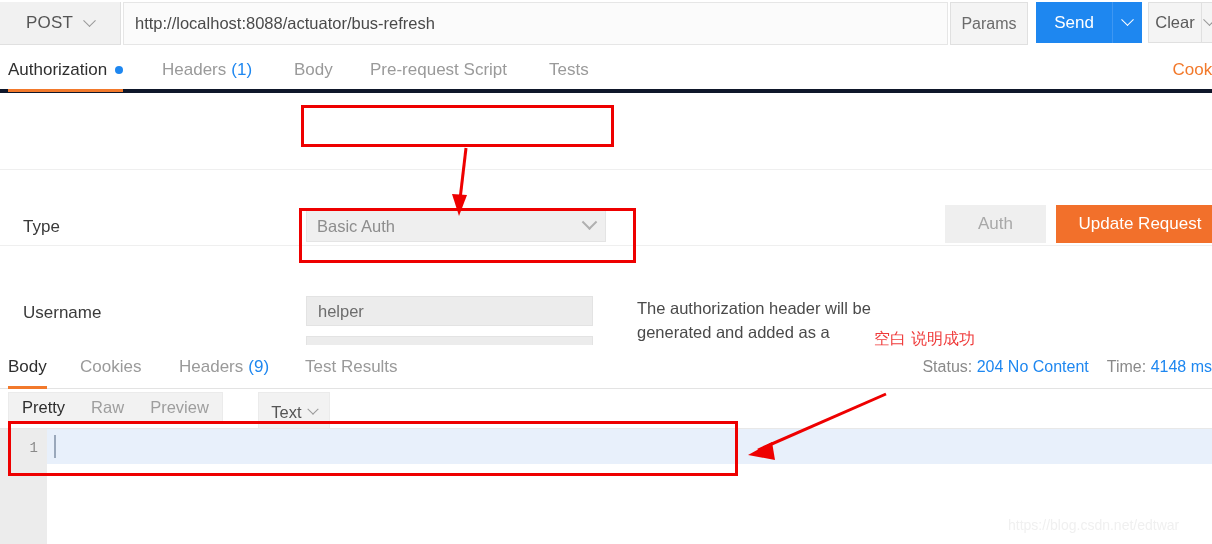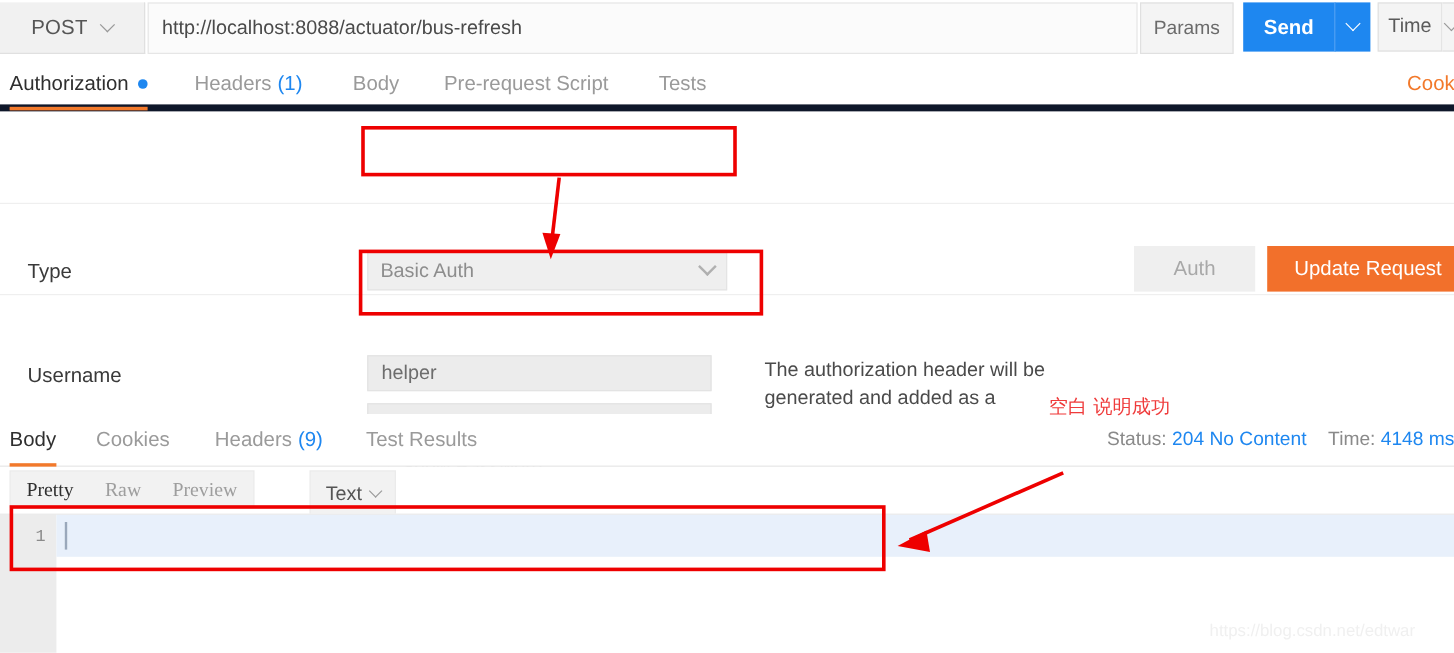--- a/index.html
+++ b/index.html
@@ -29,21 +29,21 @@
   }
   .url-text { font-size: 16.5px; color: #4a4a4a; }
   .params-btn {
     position: absolute; left: 950px; top: 2px; width: 78px; height: 43px;
     background: #f4f4f4; border: 1px solid #e0e0e0;
     display: flex; align-items: center; justify-content: center;
     font-size: 16px; color: #6b6b6b;
   }
   .send-btn {
     position: absolute; left: 1036px; top: 2px; width: 76px; height: 41px;
-    background: #1e87f0; color: #fff; font-size: 17px; font-weight: bold;
+    background: #1e87f0; color: #fff; font-size: 17px; font-weight: normal;
     display: flex; align-items: center; justify-content: center;
   }
   .send-caret-btn {
     position: absolute; left: 1112px; top: 2px; width: 30px; height: 41px;
     background: #1e87f0; border-left: 1px solid #3e97f2;
     display: flex; align-items: center; justify-content: center;
   }
   .send-caret-btn .caret { border-color: #fff; }
   .save-btn {
     position: absolute; left: 1148px; top: 2px; width: 54px; height: 41px;
@@ -51,21 +51,21 @@
     display: flex; align-items: center; justify-content: center;
     font-size: 16.5px; color: #5a5a5a;
   }
   .save-caret-btn {
     position: absolute; left: 1202px; top: 2px; width: 26px; height: 41px;
     background: #f4f4f4; border: 1px solid #e0e0e0; border-left: none;
     display: flex; align-items: center; padding-left: 3px;
   }
 
   
-  .req-tabs { position: absolute; left: 0; top: 48px; width: 1212px; height: 45px; border-bottom: 6px solid #0f172a; background: #fff; }
+  .req-tabs { position: absolute; left: 0; top: 48px; width: 1212px; height: 45px; border-bottom: 4px solid #0f172a; background: #fff; }
   .tab { position: absolute; top: 0; height: 44px; display: flex; align-items: center; font-size: 17px; color: #9a9a9a; }
   .tab.active { color: #2f2f2f; }
   .tab.active::after { content: ""; position: absolute; left: 0; right: 0; bottom: 0; height: 3px; background: #f2792b; }
   .blue-dot { display: inline-block; width: 8px; height: 8px; border-radius: 50%; background: #1e87f0; margin-left: 8px; }
   .cnt { color: #1e87f0; margin-left: 5px; }
   .cookies-link { position: absolute; top: 0; right: 0; height: 44px; display: flex; align-items: center; font-size: 17px; color: #f2792b; white-space: nowrap; }
 
   
   .auth-panel { position: absolute; left: 0; top: 93px; width: 1212px; height: 247px; background: #fff; }
   .row-line { position: absolute; left: 0; width: 1212px; height: 1px; background: #efefef; }
@@ -107,21 +107,21 @@
   .chkbox { width: 15px; height: 15px; border: 1px solid #cfcfcf; background: #fff; }
 
   
   .resp-tabs { position: absolute; left: 0; top: 345px; width: 1212px; height: 44px; border-bottom: 1px solid #e3e3e3; background: #fff; }
   .status-wrap { position: absolute; right: 0; top: 0; height: 43px; display: flex; align-items: center; gap: 18px; font-size: 16px; white-space: nowrap; }
   .status-wrap .k { color: #8a8a8a; }
   .status-wrap .v { color: #1e87f0; }
 
   
   .body-toolbar { position: absolute; left: 0; top: 389px; width: 1212px; height: 39px; background: #fff; }
-  .seg { position: absolute; left: 8px; top: 3px; height: 31px; background: #f2f2f2; border: 1px solid #ebebeb; display: flex; align-items: center; font-family: Liberation Serif, serif; }
+  .seg { position: absolute; left: 8px; top: 3px; height: 31px; background: #f2f2f2; border: 1px solid #ebebeb; display: flex; align-items: center; }
   .seg-item { padding: 0 13px; font-size: 16.5px; color: #9e9e9e; line-height: 29px; }
   .seg-item.active { color: #2f2f2f; }
   .text-dd {
     position: absolute; left: 258px; top: 3px; width: 72px; height: 40px;
     background: #f2f2f2; border: 1px solid #ebebeb;
     display: flex; align-items: center; justify-content: center; gap: 7px;
     font-size: 16.5px; color: #555;
   }
   .text-dd .caret { width: 8px; height: 8px; border-color: #9a9a9a; }
 
@@ -155,21 +155,21 @@
     <div class="params-btn">
       <span>Params</span>
     </div>
     <div class="send-btn">
       <span>Send</span>
     </div>
     <div class="send-caret-btn">
       <span class="caret"></span>
     </div>
     <div class="save-btn">
-      <span>Time</span>
+      <span>Clear</span>
     </div>
     <div class="save-caret-btn">
       <span class="caret"></span>
     </div>
   </div>
 
   <div class="req-tabs">
     <div class="tab active" style="left:8px;">
       <span>Authorization</span>
       <span class="blue-dot"></span>

